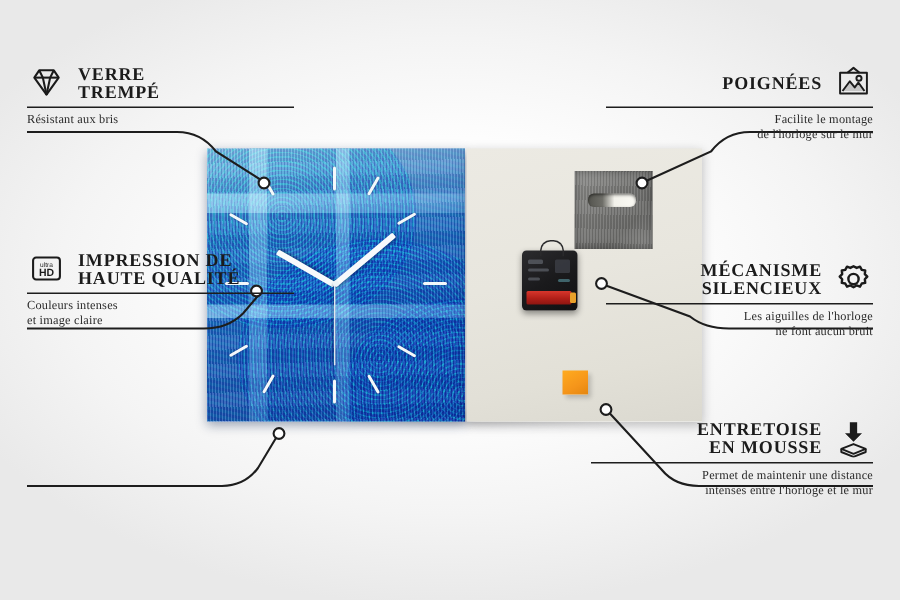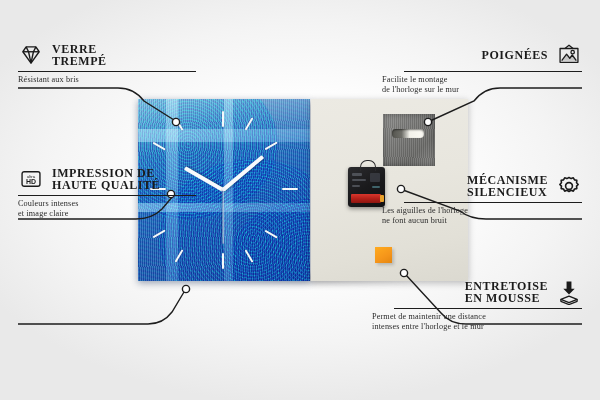--- a/index.html
+++ b/index.html
@@ -87,21 +87,21 @@
   }
   .battery-cap{position:absolute;right:-3px;top:1px;width:4px;height:7px;background:#e8a02a;border-radius:1px;}
   .foam{
     position:absolute;left:64px;top:148px;width:17px;height:16px;
     background:linear-gradient(150deg,#ffab1f 0%,#f5951a 60%,#e4860f 100%);
     box-shadow:2px 2px 3px rgba(0,0,0,.18);
   }
 
   
   .callout{position:absolute;width:200px;}
-  .callout.right{text-align:left;}
+  .callout.right{text-align:right;}
   .c-head{display:flex;align-items:center;gap:8px;}
   .callout.right .c-head{justify-content:flex-end;}
   .c-icon{width:26px;height:26px;flex:0 0 26px;display:block;}
   .c-title{
     font-size:12px;font-weight:bold;letter-spacing:.55px;color:#1b1b1b;
     line-height:12.5px;text-transform:uppercase;
   }
   .c-rule{height:1.2px;background:#1d1d1d;margin:3px 0 3px 0;}
   .c-desc{
     font-size:8.2px;line-height:10px;color:#2a2a2a;letter-spacing:.15px;

